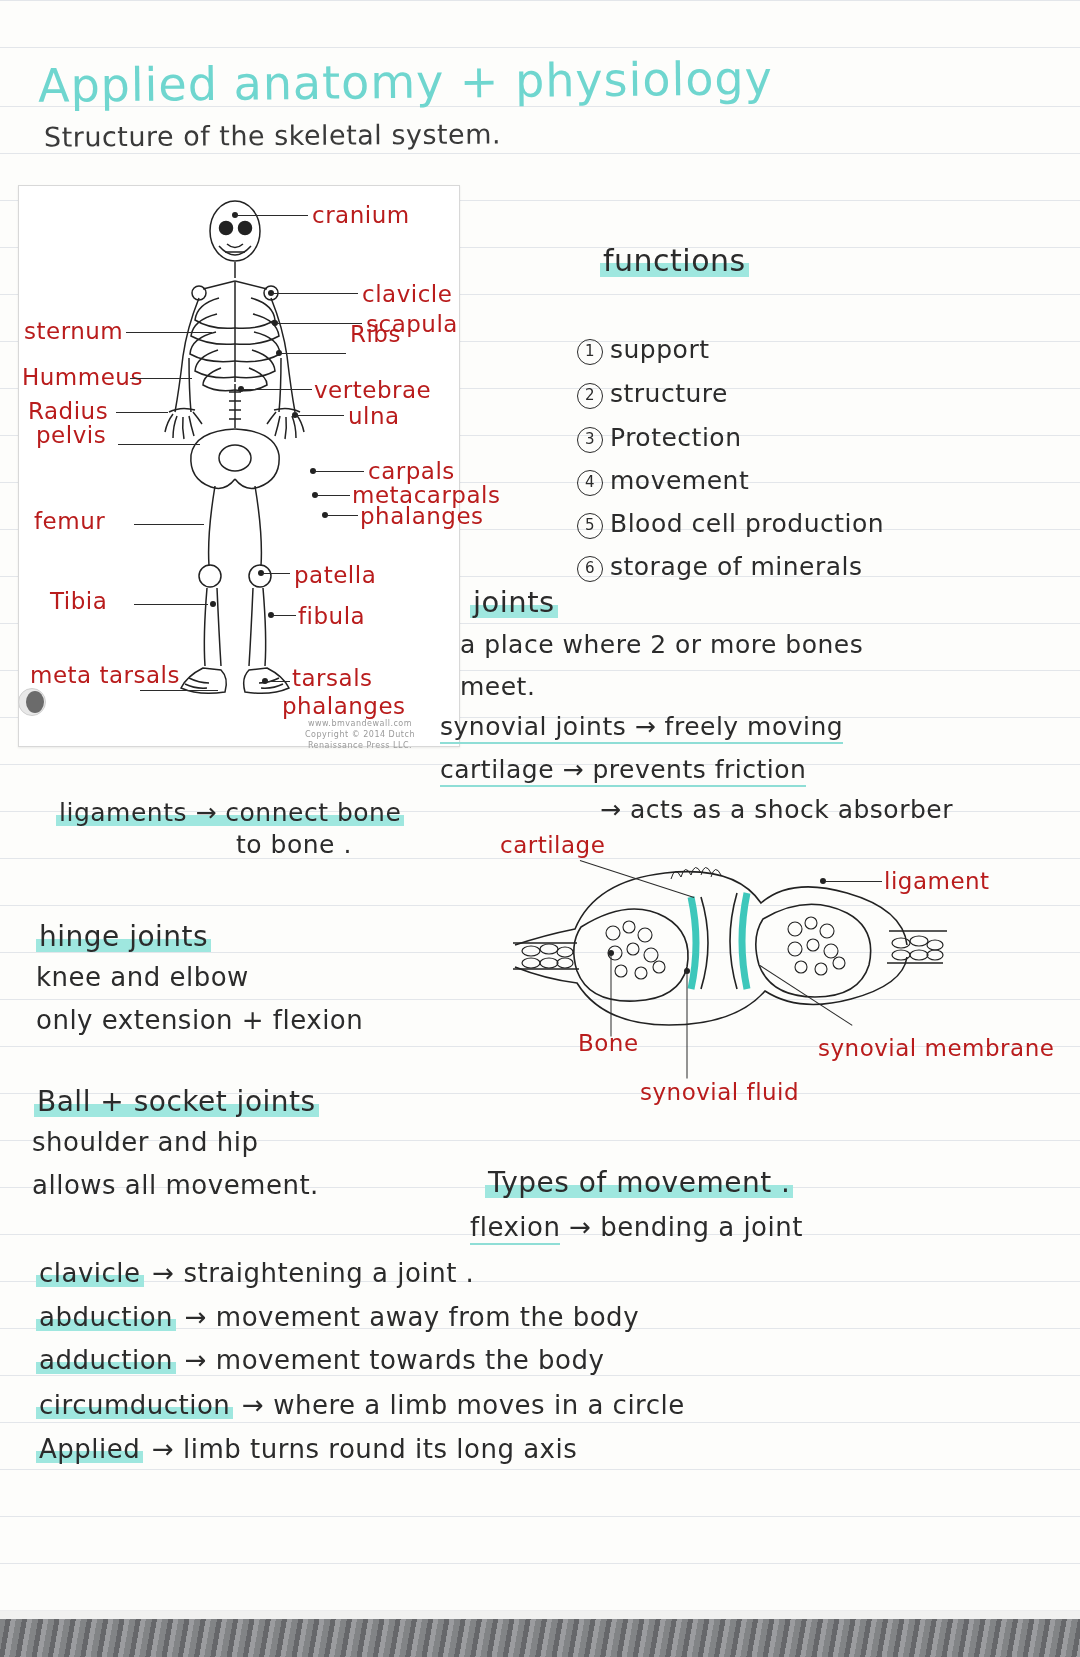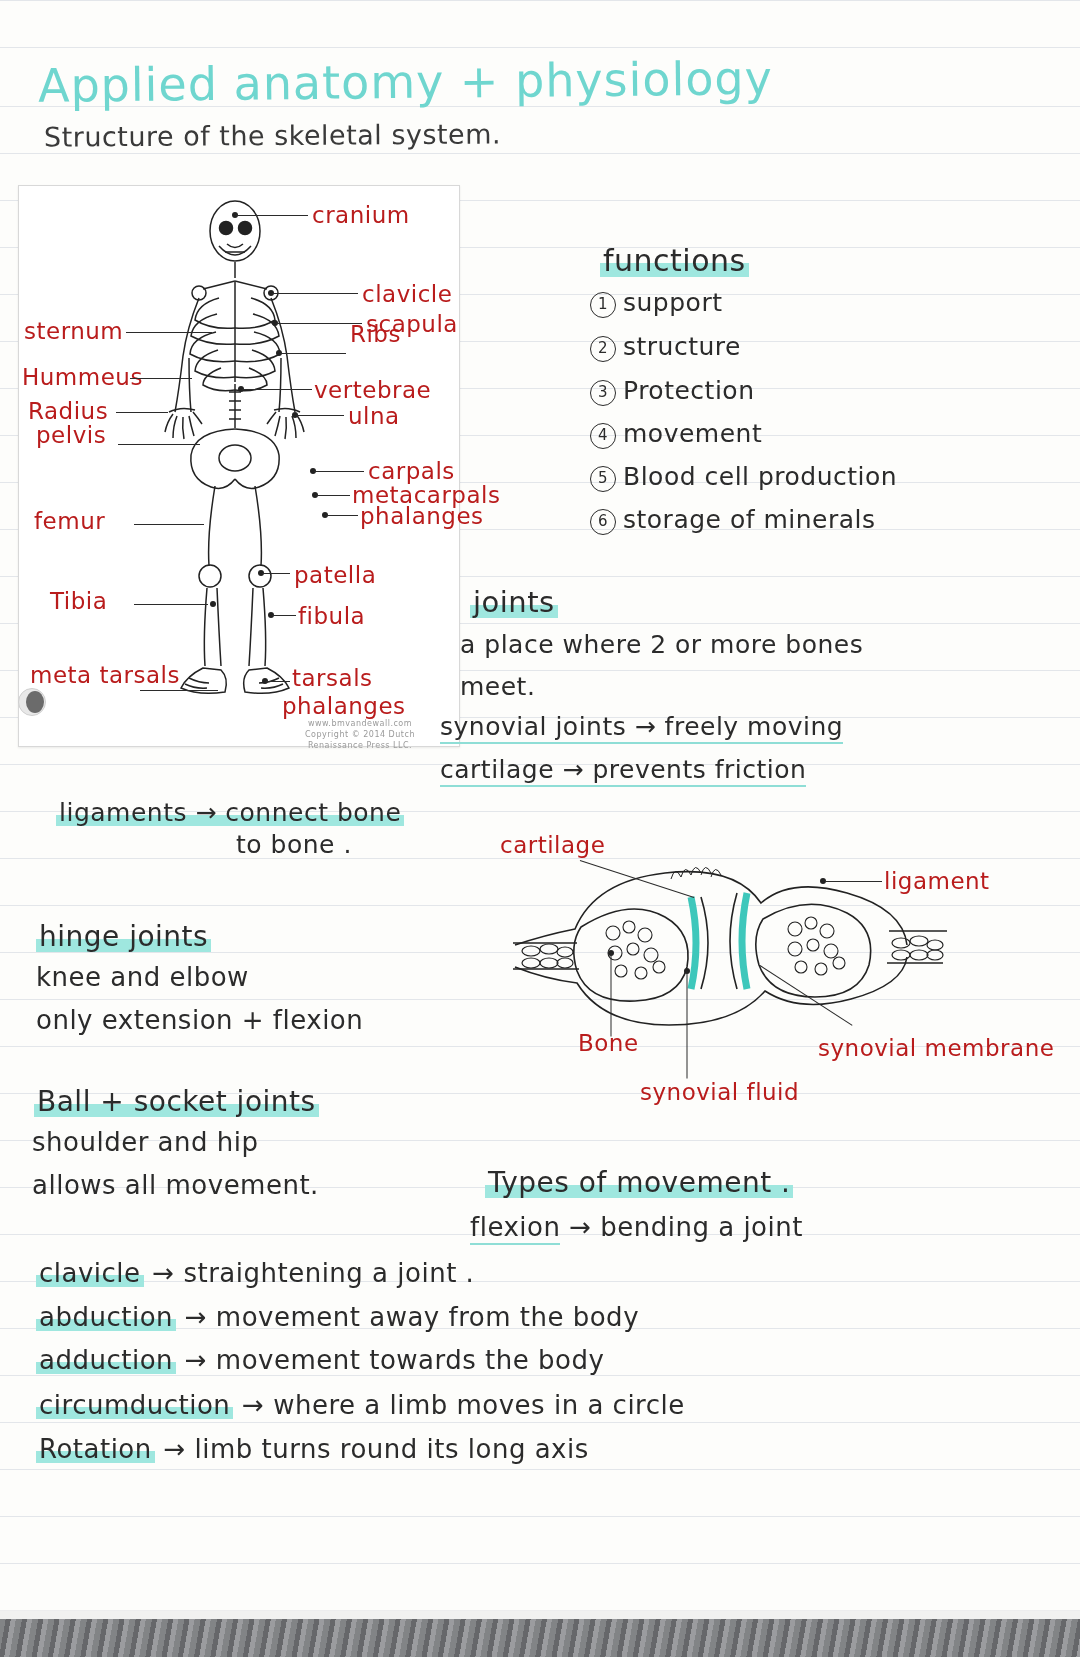--- a/index.html
+++ b/index.html
@@ -64,21 +64,21 @@
     position:absolute;left:280px;top:718px;
     font-size:8px;color:#9a9a9a;text-align:center;width:160px;line-height:1.4;
   }
 
   .lbl{position:absolute;font-size:23px;color:#b91c1c;white-space:nowrap;}
   .lead{position:absolute;height:0;border-top:1.6px solid #2b2b2b;}
   .dot{position:absolute;width:6px;height:6px;border-radius:50%;background:#222;}
 
   
   .functions-title{position:absolute;left:600px;top:243px;font-size:30px;}
-  .func{position:absolute;font-size:25px;left:590px;white-space:nowrap;}
+  .func{position:absolute;font-size:25px;left:577px;white-space:nowrap;margin-top:47px;}
   .num{
     display:inline-block;width:24px;height:24px;border:1.7px solid #2b2b2b;border-radius:50%;
     text-align:center;line-height:23px;font-size:15px;margin-right:7px;vertical-align:2px;
   }
 
   
   .joints-title{position:absolute;left:470px;top:585px;font-size:29px;}
   .jtxt{position:absolute;font-size:25px;white-space:nowrap;}
 
   
@@ -287,20 +287,21 @@
     <span class="hl">joints</span>
   </div>
   <div class="jtxt" style="left:460px;top:630px;">a place where 2 or more bones</div>
   <div class="jtxt" style="left:460px;top:672px;">meet.</div>
   <div class="jtxt" style="left:440px;top:712px;">
     <span class="ul">synovial joints → freely moving</span>
   </div>
   <div class="jtxt" style="left:440px;top:755px;">
     <span class="ul">cartilage → prevents friction</span>
   </div>
+  <div class="jtxt" style="left:600px;top:795px;">→ acts as a shock absorber</div>
 
   <div class="lig" style="left:56px;top:798px;">
     <span class="hl">ligaments → connect bone</span>
   </div>
   <div class="lig" style="left:236px;top:830px;">to bone .</div>
 
   <div class="jd">
     <svg viewBox="0 0 470 215" width="470" height="215">
       <g stroke="#222" stroke-width="1.6" fill="none">
 
@@ -410,18 +411,18 @@
   </div>
   <div class="mv" style="left:36px;top:1390px;">
     <span class="hl">circumduction</span>
     <span>→ where a limb moves in a circle</span>
   </div>
   <div class="mv" style="left:36px;top:1345px;">
     <span class="hl">adduction</span>
     <span>→ movement towards the body</span>
   </div>
   <div class="mv" style="left:36px;top:1434px;">
-    <span class="hl">Rotation</span>
+    <span class="hl">Applied</span>
     <span>→ limb turns round its long axis</span>
   </div>
 
   <div class="binding"></div>
 </div>
 
 </body></html>

